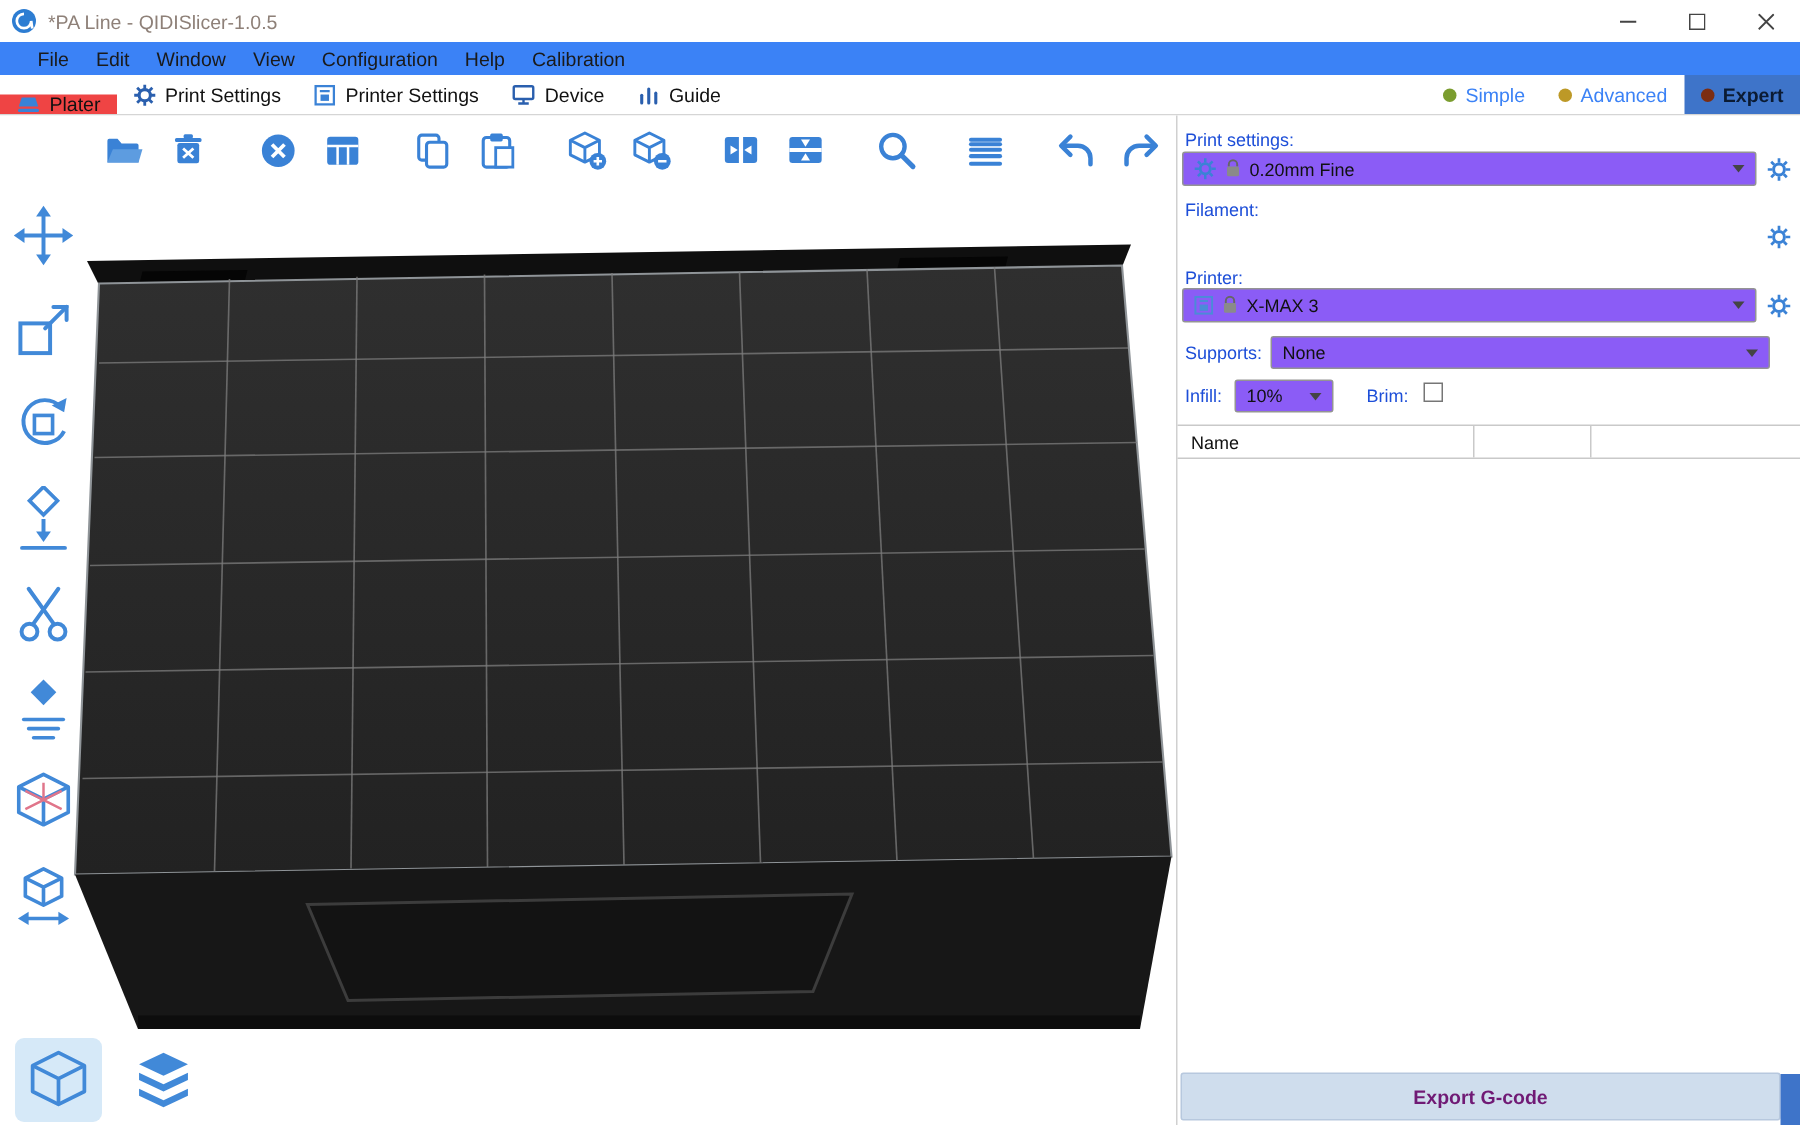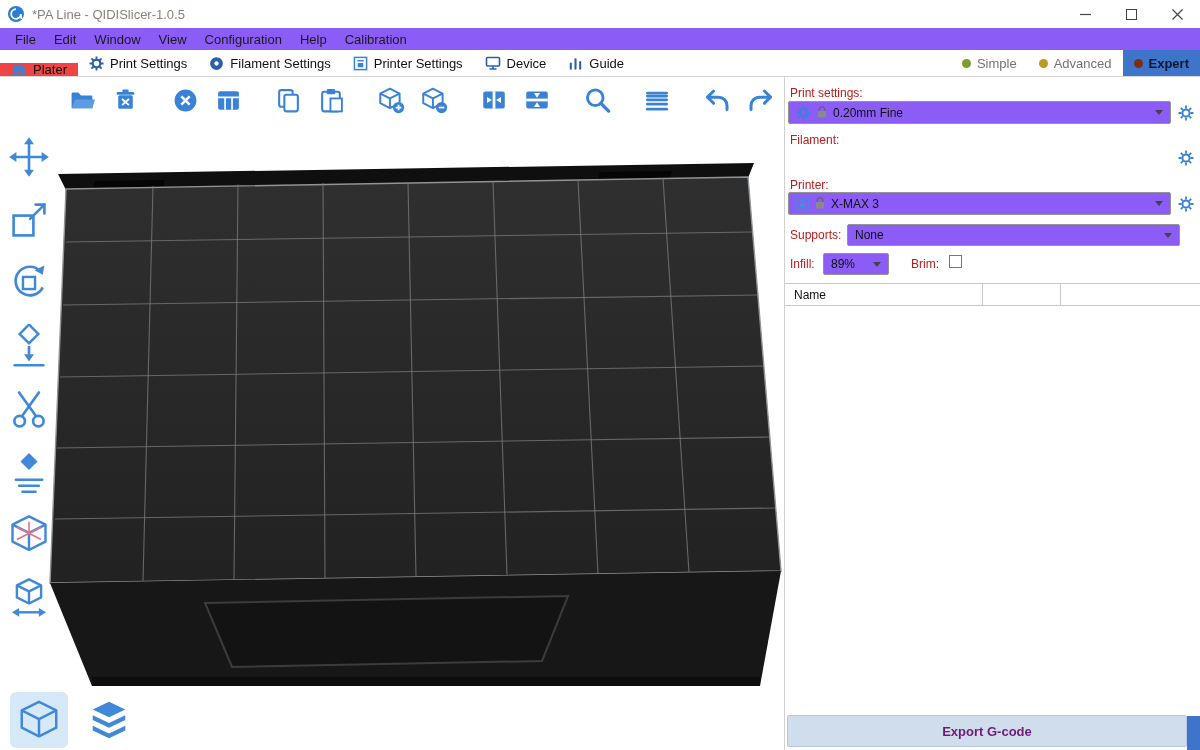--- a/index.html
+++ b/index.html
@@ -12,52 +12,52 @@
   
   .titlebar { position:absolute; top:0; left:0; right:0; height:28px;
     display:flex; align-items:center; padding-left:8px; background:#fff; }
   .app-icon { width:16px; height:16px; margin-right:8px; }
   .title-text { font-size:13px; color:#8e8078; }
   .win-controls { margin-left:auto; display:flex; height:100%; }
   .win-btn { width:46px; display:flex; align-items:center; justify-content:center; }
 
   
   .menubar { position:absolute; top:28px; left:0; right:0; height:22px;
-    display:flex; align-items:center; padding-left:6px; background:#8b5cf6; }
+    display:flex; align-items:center; padding-left:16px; background:#3b82f6; }
   .menu-item { font-size:13px; color:#1a1a1a; padding:2px 9px; cursor:default; }
 
   
   .tabbar { position:absolute; top:50px; left:0; right:0; height:27px;
     display:flex; align-items:stretch; background:#fff; border-bottom:1px solid #d5d5d5; }
   .tab { display:flex; align-items:center; gap:6px; padding:0 11px; font-size:13px; color:#111; }
   .tab.selected { background:#ef4444;margin-top:13px; }
   .tab .ticon { display:flex; align-items:center; }
   .modes { margin-left:auto; display:flex; align-items:stretch; }
-  .mode { display:flex; align-items:center; gap:6px; padding:0 11px; font-size:13px; color:#737373; }
+  .mode { display:flex; align-items:center; gap:6px; padding:0 11px; font-size:13px; color:#3b82f6; }
   .mode .dot { width:9px; height:9px; border-radius:50%; }
   .dot-simple { background:#7b9d2f; } .dot-advanced { background:#bd9927; } .dot-expert { background:#7c2d12; }
   .mode.selected { background:#3e74c9; color:#0b1b33; font-weight:bold; }
 
   
   .viewport { position:absolute; top:77px; left:0; width:784px; height:673px;
     background:#fff; overflow:hidden; }
   .bed-svg { position:absolute; top:0; left:0; z-index:1; }
   .top-toolbar { position:absolute; top:7px; left:66px; display:flex; align-items:center; gap:11px; z-index:2; }
   .tbicon { width:32px; height:32px; display:flex; align-items:center; justify-content:center; }
   .gap-l { margin-left:17px; }
   .gizmo-bar { position:absolute; top:56px; left:5px; display:flex; flex-direction:column; gap:15px; z-index:2; }
   .gzicon { width:48px; height:48px; display:flex; align-items:center; justify-content:center; }
   .view-toggle { position:absolute; left:10px; bottom:2px; display:flex; align-items:flex-end; gap:12px; z-index:2; }
   .view-btn { width:58px; height:56px; display:flex; align-items:center; justify-content:center; border-radius:6px; }
   .view-btn.active { background:#d6e9f8; }
 
   
   .sidepanel { position:absolute; top:77px; left:784px; width:416px; height:673px;
     background:#fff; border-left:1px solid #d0d0d0; font-size:12px; color:#111; }
-  .sp-label { position:absolute; left:5px; font-size:12px; color:#b91c1c; }
+  .sp-label { position:absolute; left:5px; font-size:12px; color:#1d4ed8; }
   .combo { position:absolute; height:23px; border:1px solid #949494; border-radius:2px;
     background:#8b5cf6; display:flex; align-items:center; gap:6px; padding:0 7px; font-size:12px; color:#111; }
   .combo .arrow { margin-left:auto; width:0; height:0;
     border-left:4px solid transparent; border-right:4px solid transparent; border-top:5px solid #444; }
   .gear-btn { position:absolute; width:18px; height:18px; display:flex; align-items:center; justify-content:center; }
   .swatch { width:16px; height:13px; background:#2e79e0; border:1px solid #1e4fae; }
   .checkbox { position:absolute; width:13px; height:13px; border:1px solid #767676; background:#fff; }
 
   #lbl-print    { top:9px; }   #combo-print    { top:24px; left:3px; right:29px; }  #gear-print    { top:27px; right:5px; }
   #lbl-filament { top:56px; }  #combo-filament { top:69px; left:3px; right:29px; }  #gear-filament { top:72px; right:5px; }
@@ -136,29 +136,20 @@
           <g stroke="#2a5fae" stroke-width="2">
             <path d="M8 0.5v3M8 12.5v3M0.5 8h3M12.5 8h3M2.6 2.6l2.2 2.2M13.4 2.6l-2.2 2.2M2.6 13.4l2.2-2.2M13.4 13.4l-2.2-2.2"></path>
           </g>
         </svg>
     </span>
     <span>Print Settings</span>
   </div>
   <div class="tab">
     <span class="ticon">
       <svg width="15" height="15" viewBox="0 0 16 16">
-          <circle cx="8" cy="8" r="6.8" fill="#2a5fae"></circle>
-          <circle cx="8" cy="8" r="2.3" fill="#fff"></circle>
-        </svg>
-    </span>
-    <span>Filament Settings</span>
-  </div>
-  <div class="tab">
-    <span class="ticon">
-      <svg width="15" height="15" viewBox="0 0 16 16">
           <rect x="1.5" y="1.5" width="13" height="13" fill="none" stroke="#3a82d6" stroke-width="1.6"></rect>
           <path d="M4.5 5 h7" stroke="#3a82d6" stroke-width="1.6"></path>
           <rect x="5" y="7.5" width="6" height="4.5" fill="#3a82d6"></rect>
         </svg>
     </span>
     <span>Printer Settings</span>
   </div>
   <div class="tab">
     <span class="ticon">
       <svg width="16" height="16" viewBox="0 0 16 16">
@@ -512,21 +503,21 @@
   </div>
 
   <div class="sp-label" id="lbl-supports">Supports:</div>
   <div class="combo" id="combo-supports">
     <span>None</span>
     <span class="arrow"></span>
   </div>
 
   <div class="sp-label" id="lbl-infill">Infill:</div>
   <div class="combo" id="combo-infill">
-    <span>89%</span>
+    <span>10%</span>
     <span class="arrow"></span>
   </div>
   <div class="sp-label" id="lbl-brim">Brim:</div>
   <div class="checkbox" id="chk-brim"></div>
 
   <div class="obj-table-head">
     <div class="oth oth-name">Name</div>
     <div class="oth oth-mid"></div>
   </div>
   <div style="position:absolute; top:229px; left:0; right:0; bottom:40px;"></div>

